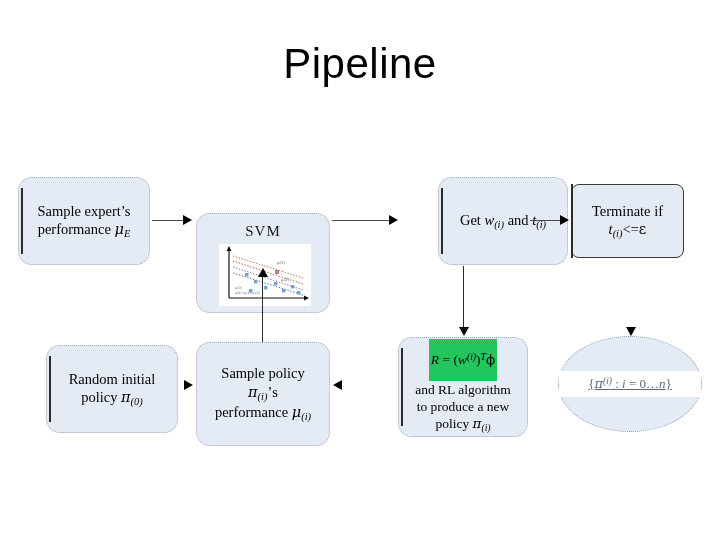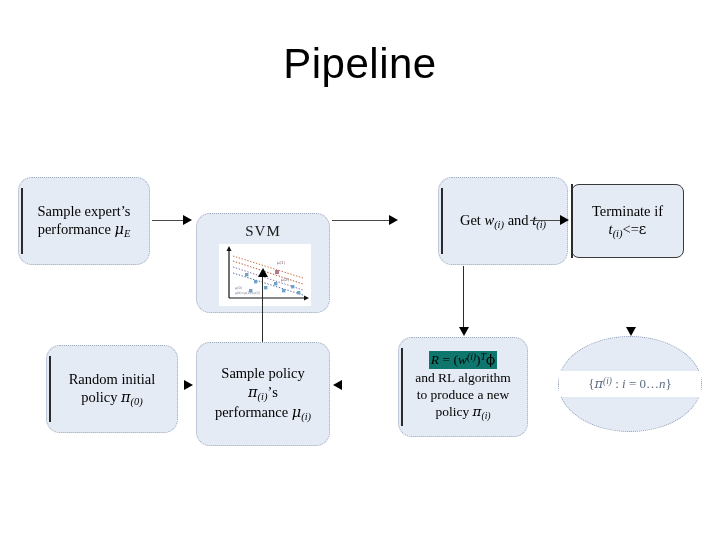--- a/index.html
+++ b/index.html
@@ -257,26 +257,26 @@
       <span>Sample policy</span><br>
       <i class="mv gr">π</i><span class="sub">(i)</span><span>’s</span><br>
       <span>performance </span><i class="mv gr">μ</i><span class="sub">(i)</span>
     </div>
   </div>
 
   <div class="ah ah-left" style="left:333px; top:380px;"></div>
 
   <div class="fbox accent" style="left:398px; top:337px; width:130px; height:100px; font-size:13.5px;">
     <div class="txt">
-      <span style="background:#0f766e; display:inline-block; padding:0 2px;"><i class="mv">R</i><span> = (</span><i class="mv">w</i><span class="sup">(i)</span><span>)</span><span class="sup">T</span><span class="gr">ϕ</span></span><br>
+      <span style="background:#22c55e; display:inline-block; padding:12px 2px;"><i class="mv">R</i><span> = (</span><i class="mv">w</i><span class="sup">(i)</span><span>)</span><span class="sup">T</span><span class="gr">ϕ</span></span><br>
       <span>and RL algorithm</span><br>
       <span>to produce a new</span><br>
       <span>policy </span><i class="mv gr">π</i><span class="sub">(i)</span>
     </div>
   </div>
 
-  <div class="fellipse" style="left:558px; top:336px; width:144px; height:96px;">
+  <div class="fellipse" style="left:558px; top:336px; width:144px; height:96px;text-decoration:underline;">
     <div class="band">
       <span>{</span><i class="mv gr">π</i><span class="sup">(i)</span><span> : </span><i class="mv">i</i><span> = 0…</span><i class="mv">n</i><span>}</span>
     </div>
   </div>
 
 </div>
 
 </body></html>

